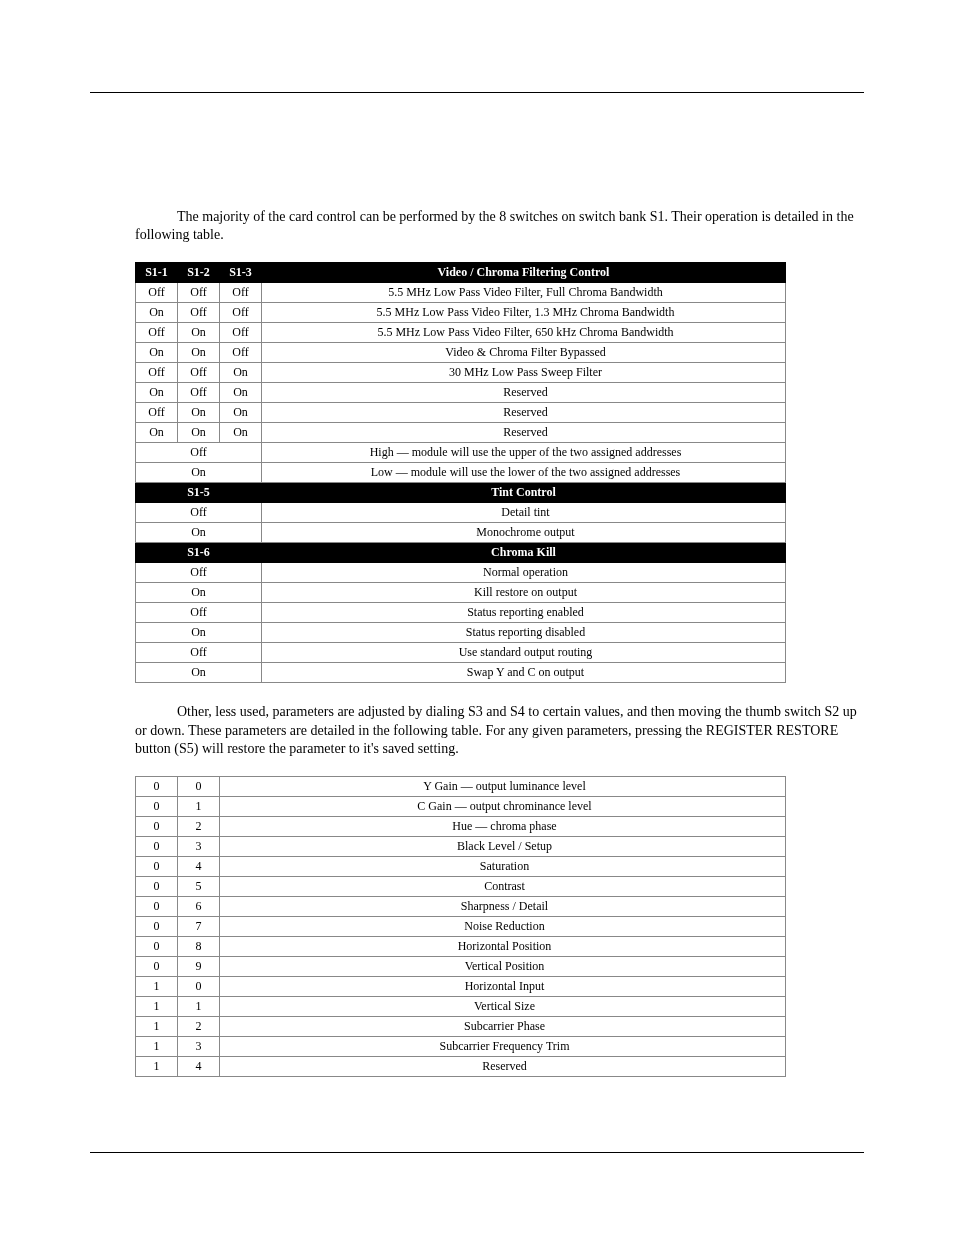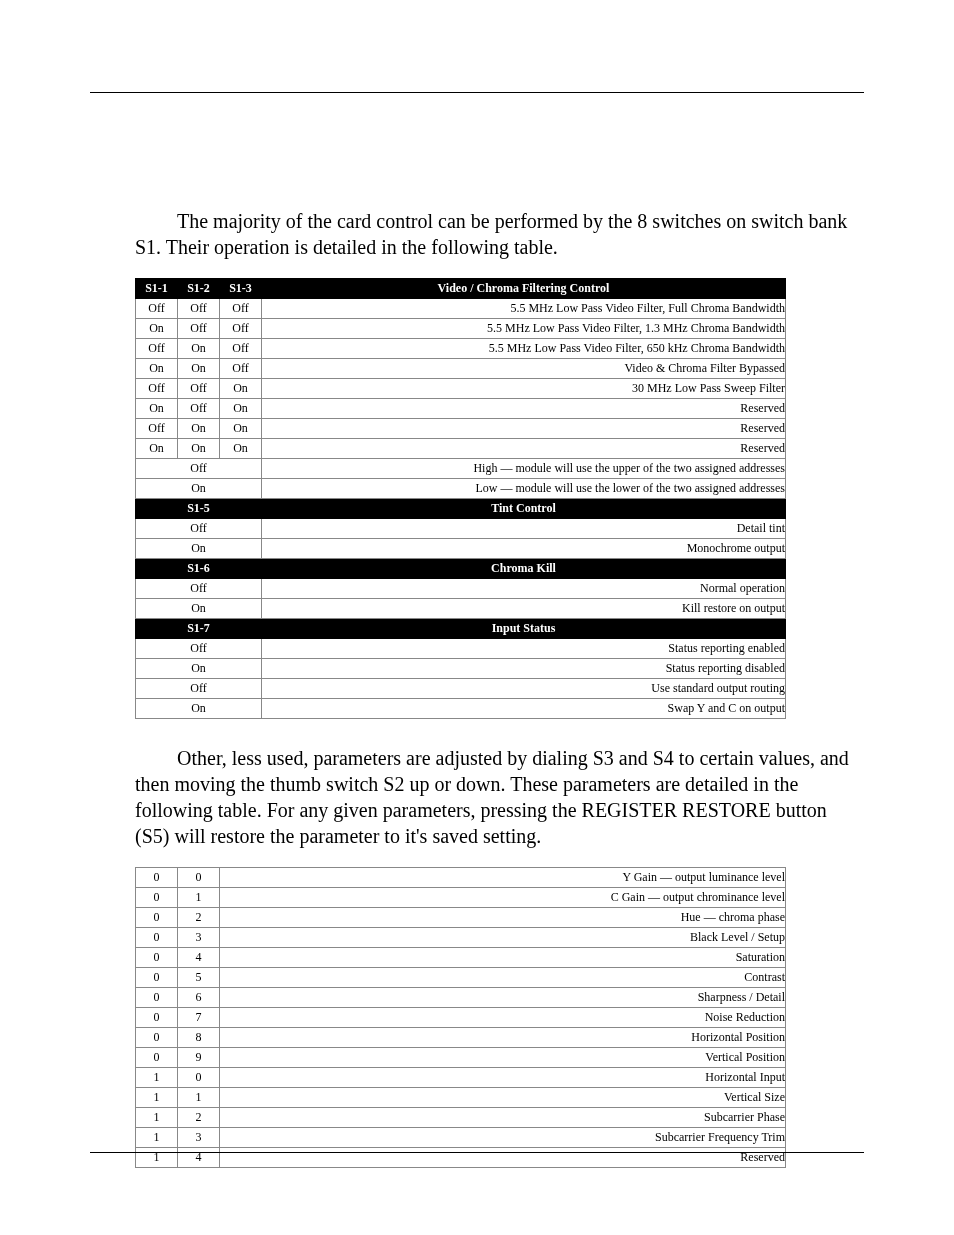--- a/index.html
+++ b/index.html
@@ -32,48 +32,48 @@
   }
   .content {
     position: absolute;
     left: 135px;
     right: 90px;
     top: 208px;
   }
   p.body {
     margin: 0 0 18px 0;
     text-indent: 42px;
-    font-size: 20px;
+    font-size: 14px;
   }
   table.t {
     border-collapse: collapse;
     width: 650px;
     table-layout: fixed;
-    margin-bottom: 26px;
+    margin-bottom: 20px;
   }
   table.t td, table.t th {
     border: 1px solid #888;
     padding: 0;
     height: 19px;
     overflow: hidden;
     font-size: 12px;
     text-align: center;
     vertical-align: middle;
   }
   table.t th {
     font-weight: bold;
   }
   table.t .hdr td, table.t .hdr th {
     background: #000;
     color: #fff;
     border-color: #000;
     font-weight: bold;
   }
   table.t td.desc {
-    text-align: right;
+    text-align: center;
     padding-left: 4px;
   }
   
   .t1 col.c1 { width: 42px; }
   .t1 col.c2 { width: 42px; }
   .t1 col.c3 { width: 42px; }
   .t1 col.c4 { width: 524px; }
   
   .t2 col.c1 { width: 42px; }
   .t2 col.c2 { width: 42px; }
@@ -182,24 +182,20 @@
       </tr>
       <tr>
             <td colspan="3">Off</td>
             <td class="desc">Normal operation</td>
           </tr>
       <tr>
             <td colspan="3">On</td>
             <td class="desc">Kill restore on output</td>
           </tr>
 
-      <tr class="hdr">
-        <th colspan="3">S1-7</th>
-        <th class="desc">Input Status</th>
-      </tr>
       <tr>
             <td colspan="3">Off</td>
             <td class="desc">Status reporting enabled</td>
           </tr>
       <tr>
             <td colspan="3">On</td>
             <td class="desc">Status reporting disabled</td>
           </tr>
 
       <tr>

